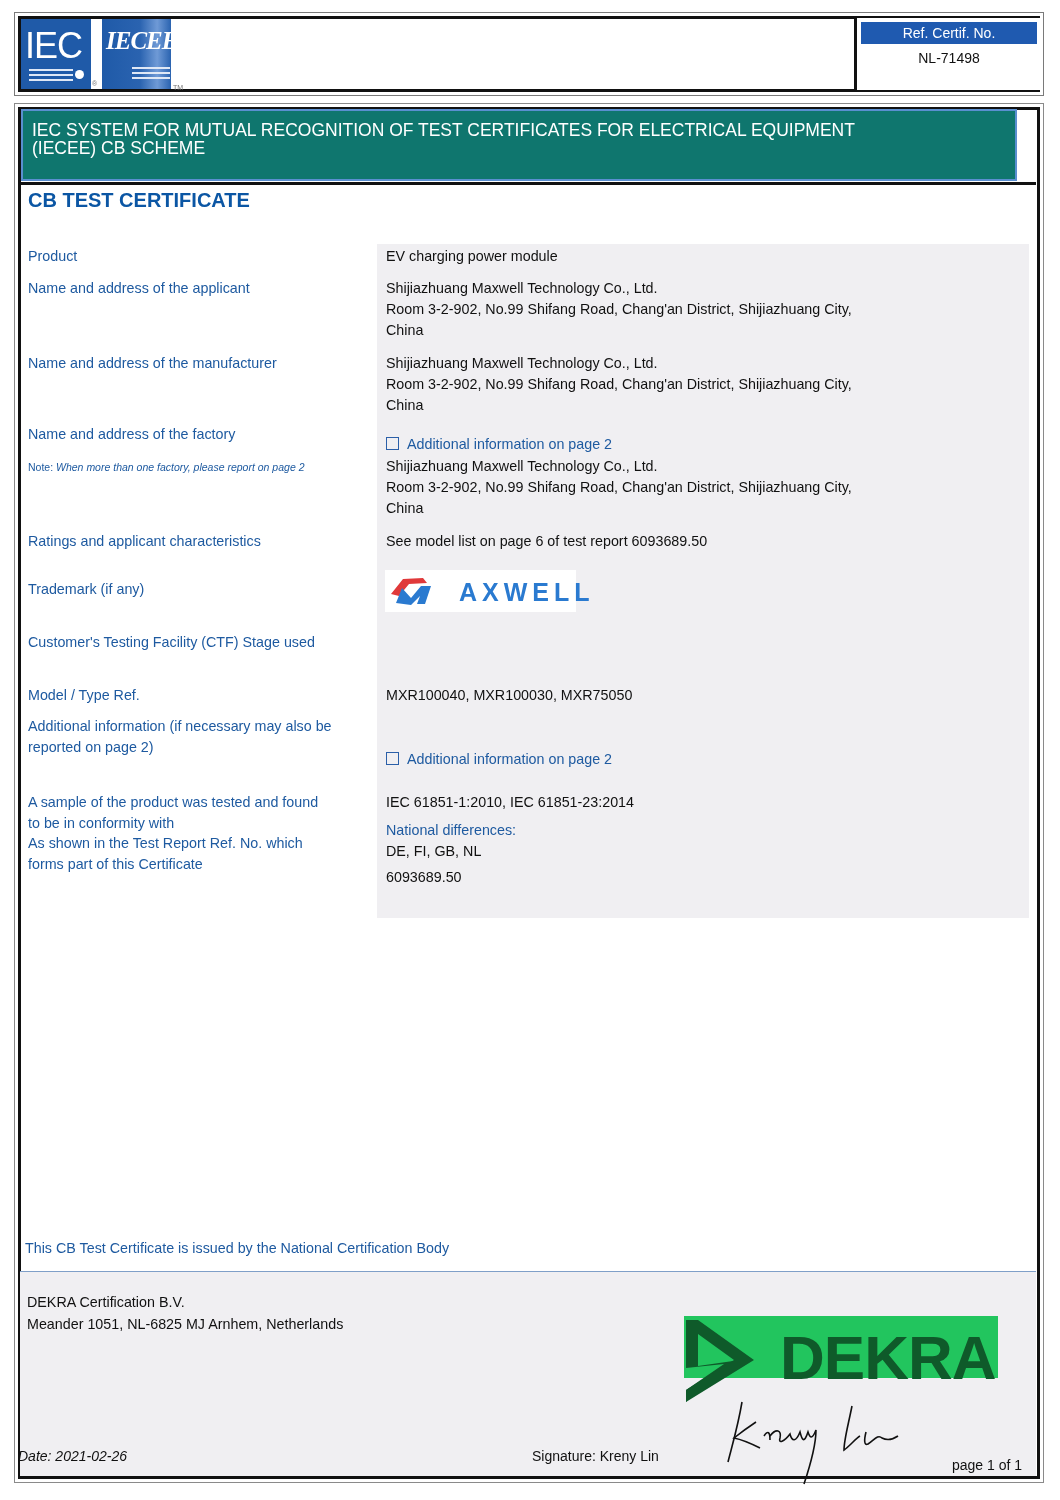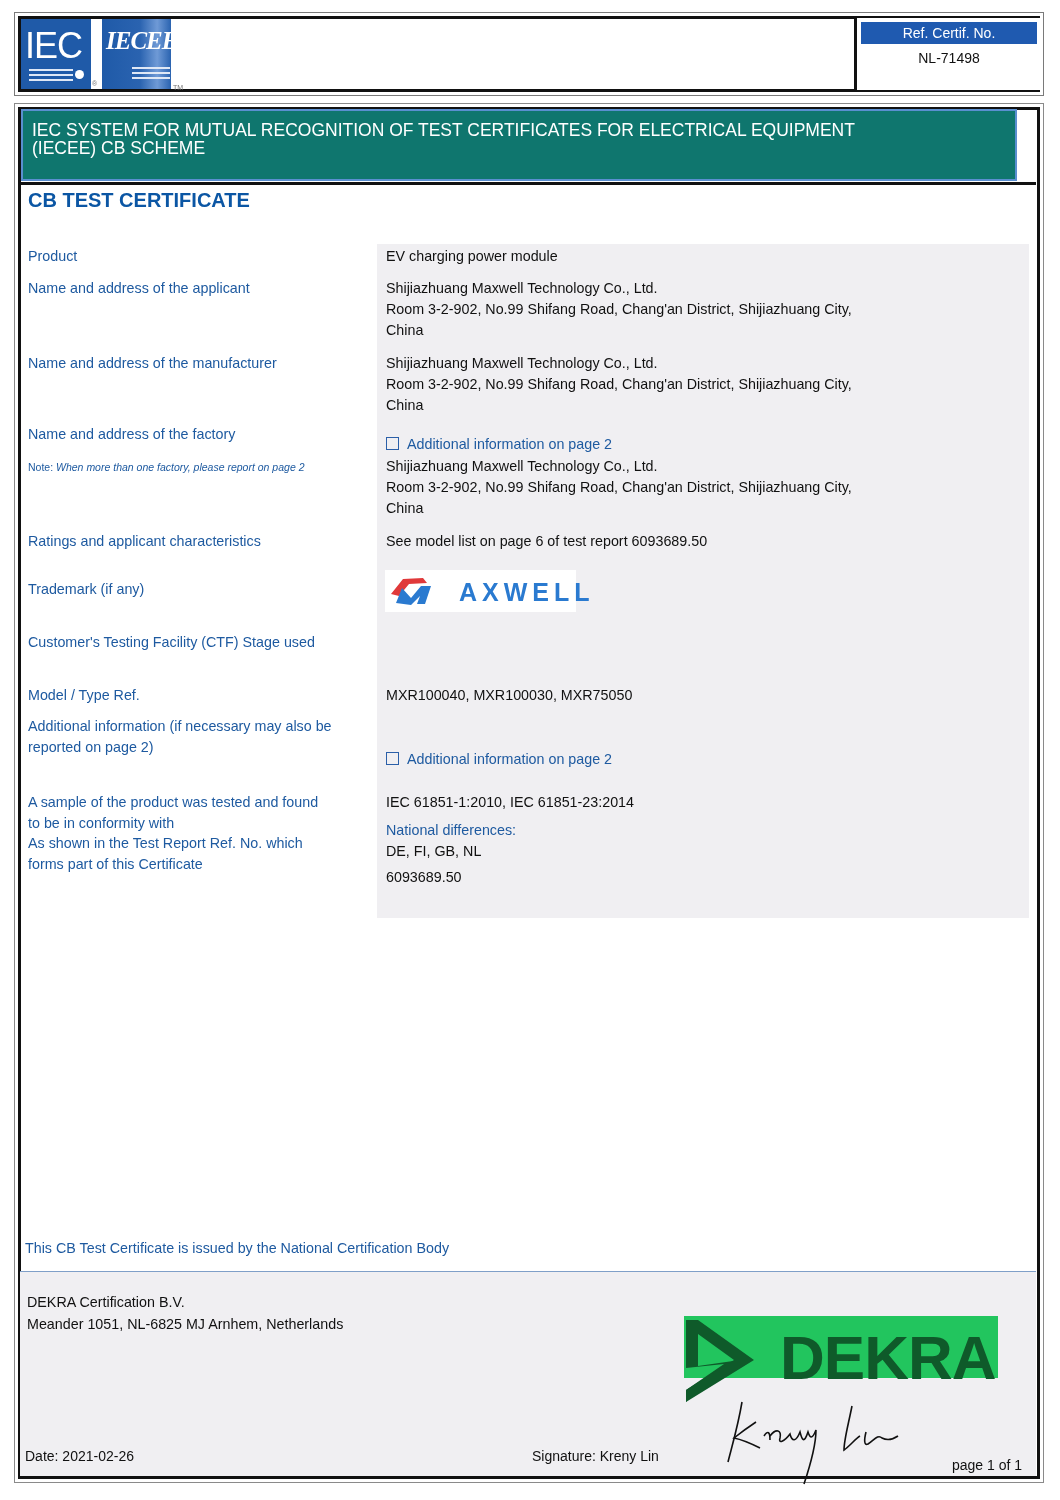--- a/index.html
+++ b/index.html
@@ -180,21 +180,21 @@
   <div>Meander 1051, NL-6825 MJ Arnhem, Netherlands</div>
 </div>
 <div class="abs dekra-logo">
   <svg width="80" height="86" style="position:absolute;left:0;top:0;">
     <path d="M2 4 L14 4 L14 50 L56 44 L14 70 L2 86 L2 74 L40 48 L2 52 Z" fill="#0f5a2a"></path>
     <path d="M14 4 L70 44 L2 86 L2 74 L50 44 L14 18 Z" fill="#0f5a2a"></path>
   </svg>
   <span class="word">DEKRA</span>
 </div>
 
-<div class="foot-txt" style="left:25px;top:1448px;">Date: 2021-02-26</div>
+<div class="foot-txt" style="left:18px;top:1448px;font-style:italic;">Date: 2021-02-26</div>
 <div class="foot-txt" style="left:532px;top:1448px;">Signature: Kreny Lin</div>
 <svg class="abs" style="left:720px;top:1396px;" width="190" height="92">
   <path d="M22 6 C18 30 12 50 8 66" stroke="#111" stroke-width="1.6" fill="none"></path>
   <path d="M36 26 C24 34 14 42 14 42 C24 44 32 48 40 52" stroke="#111" stroke-width="1.6" fill="none"></path>
   <path d="M44 40 C48 34 50 36 50 44 M50 40 C56 32 62 34 60 42 C58 48 64 46 70 38 C72 46 76 46 80 36 C82 44 84 48 88 36 C90 42 92 44 96 34 C96 50 90 70 84 88" stroke="#111" stroke-width="1.6" fill="none"></path>
   <path d="M132 10 C128 30 124 44 124 54 C130 50 136 42 140 40 M146 36 C144 44 144 50 148 48 C154 44 158 38 162 42 C166 44 172 44 178 40" stroke="#111" stroke-width="1.6" fill="none"></path>
 </svg>
 <div class="foot-txt" style="left:952px;top:1457px;">page 1 of 1</div>
 
 </body></html>

